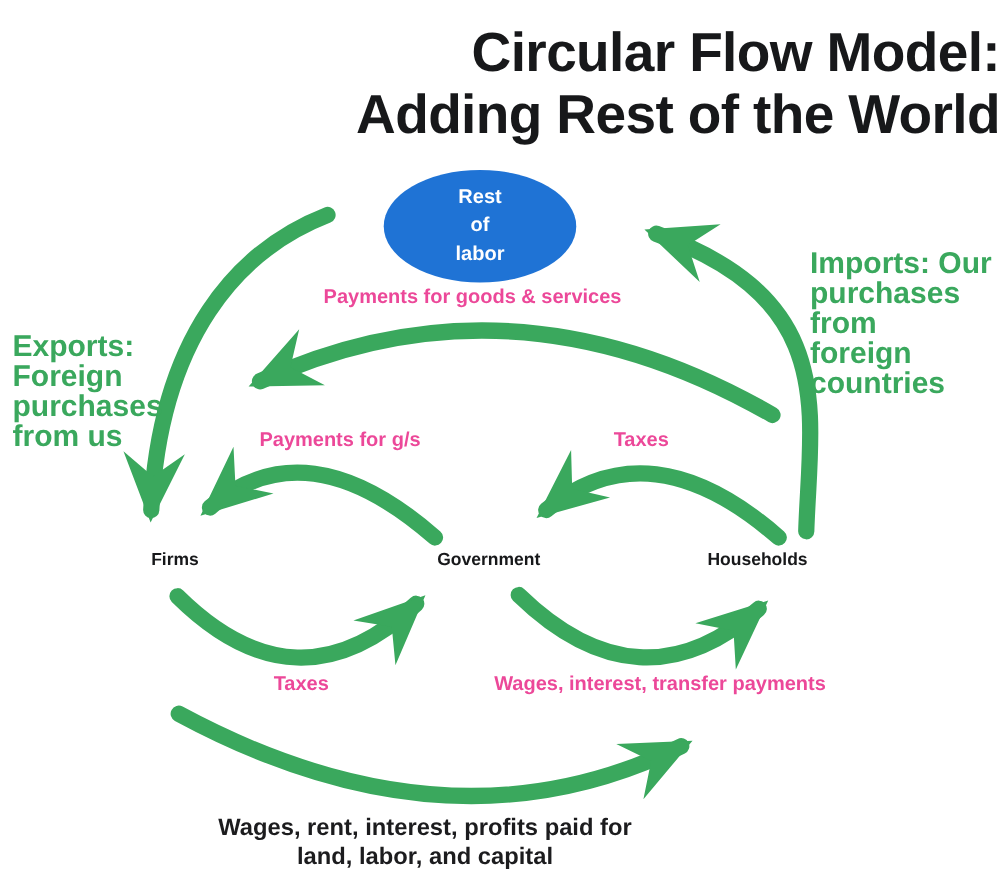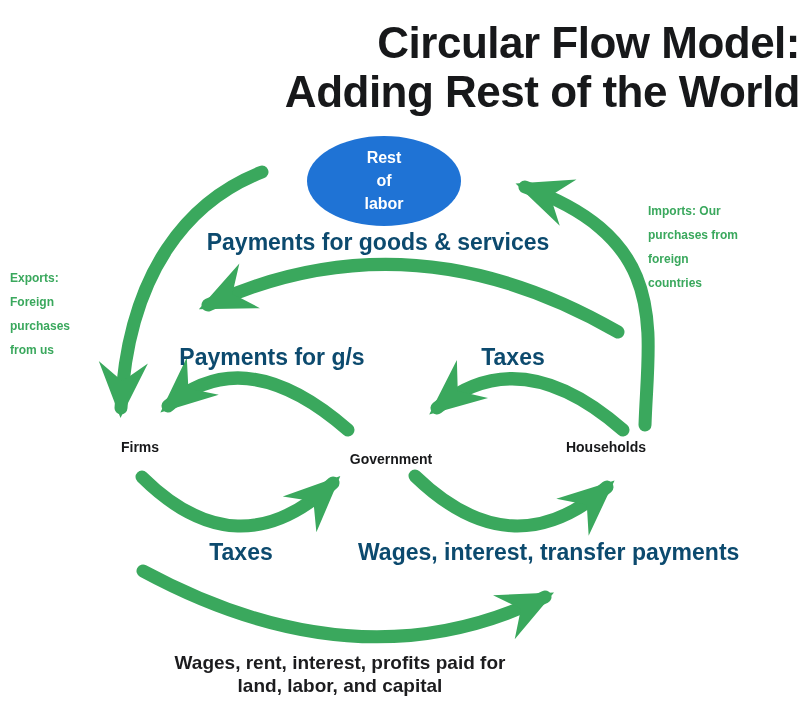--- a/index.html
+++ b/index.html
@@ -12,27 +12,27 @@
     overflow:hidden;
   }
   .abs{position:absolute;}
   .ctr{text-align:center;}
   #title{
     top:18px;left:0;width:800px;
     font-size:44px;font-weight:bold;line-height:49px;
     text-align:right;color:#17181a;letter-spacing:-0.5px;
   }
   .flow-label{
-    font-size:23px;font-weight:bold;color:#0c4a6e;white-space:nowrap;
+    font-size:16px;font-weight:bold;color:#ec4899;white-space:nowrap;
   }
   .node-label{
     font-size:14px;font-weight:bold;color:#17181a;white-space:nowrap;
   }
   .green-note{
-    font-size:12px;font-weight:bold;color:#3aa85d;
+    font-size:24px;font-weight:bold;color:#3aa85d;
     line-height:24px;white-space:pre-line;
   }
   #bottom-label{
     font-size:19px;font-weight:bold;color:#1c1c1e;
     line-height:23px;white-space:pre-line;text-align:center;
   }
   #row-text{
     top:146px;left:307px;width:154px;
     color:#ffffff;font-size:16px;font-weight:bold;line-height:23px;
     text-align:center;
@@ -85,21 +85,21 @@
   <div class="abs flow-label ctr" style="top:344px;left:453px;width:120px;">Taxes</div>
 
   <div class="abs flow-label ctr" style="top:539px;left:181px;width:120px;">Taxes</div>
 
   <div class="abs flow-label ctr" style="top:539px;left:358px;width:340px;">Wages, interest, transfer payments</div>
 
   <div id="bottom-label" class="abs" style="top:651px;left:140px;width:400px;">Wages, rent, interest, profits paid for
 land, labor, and capital</div>
 
   <div class="abs node-label ctr" style="top:439px;left:80px;width:120px;">Firms</div>
-  <div class="abs node-label ctr" style="top:439px;left:311px;width:160px;margin-top:12px;">Government</div>
+  <div class="abs node-label ctr" style="top:439px;left:311px;width:160px;">Government</div>
   <div class="abs node-label ctr" style="top:439px;left:526px;width:160px;">Households</div>
 
   <div class="abs green-note" style="top:266px;left:10px;width:140px;">Exports:
 Foreign
 purchases
 from us</div>
   <div class="abs green-note" style="top:199px;left:648px;width:150px;">Imports: Our
 purchases from
 foreign
 countries</div>

